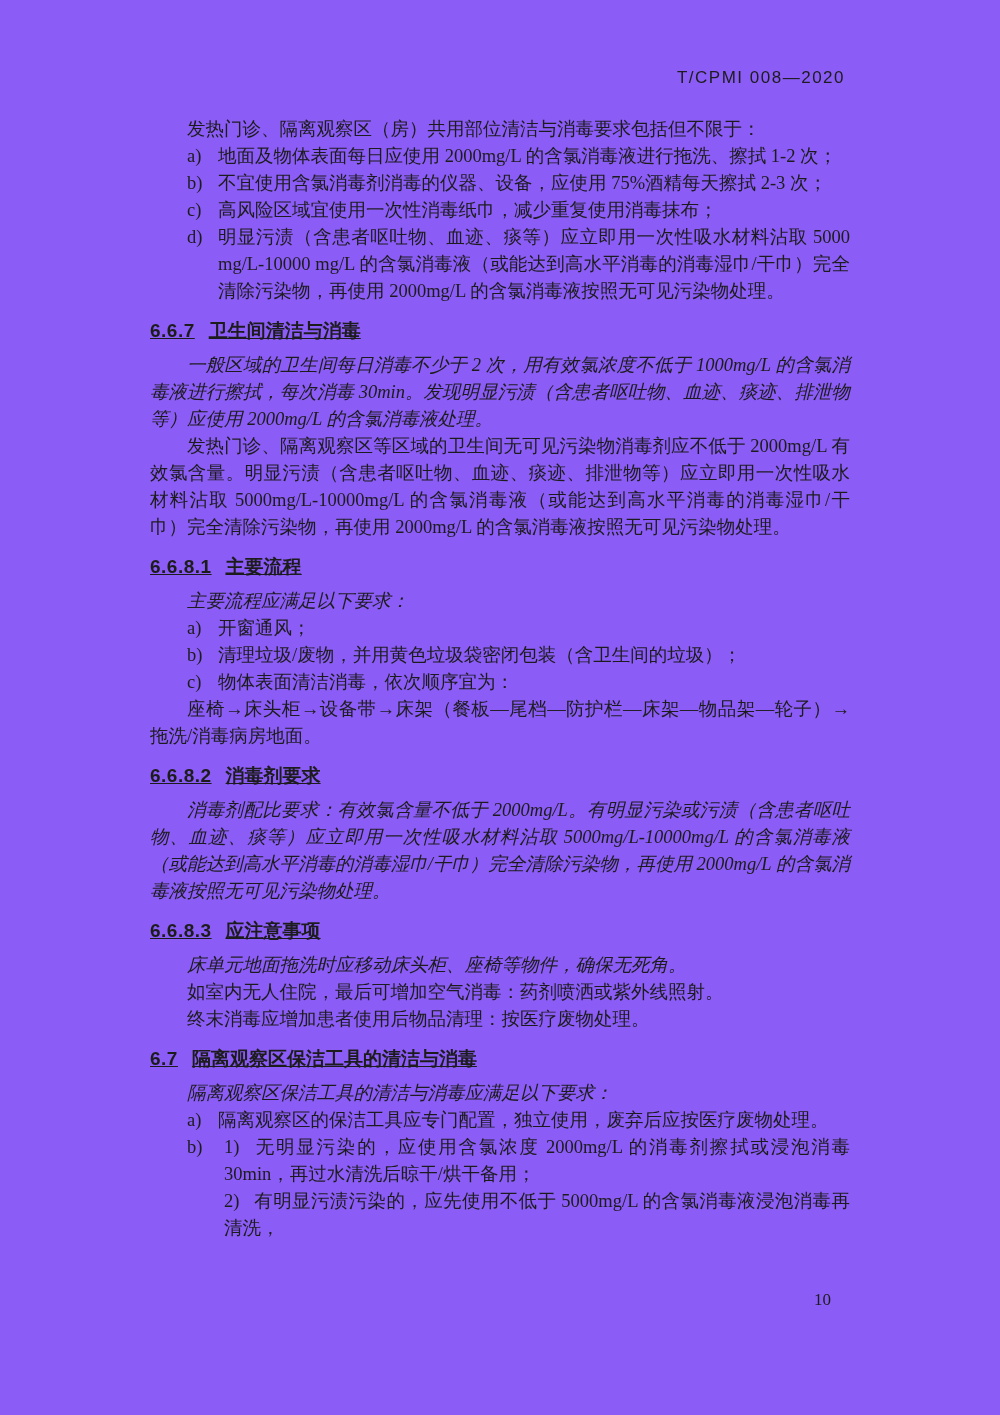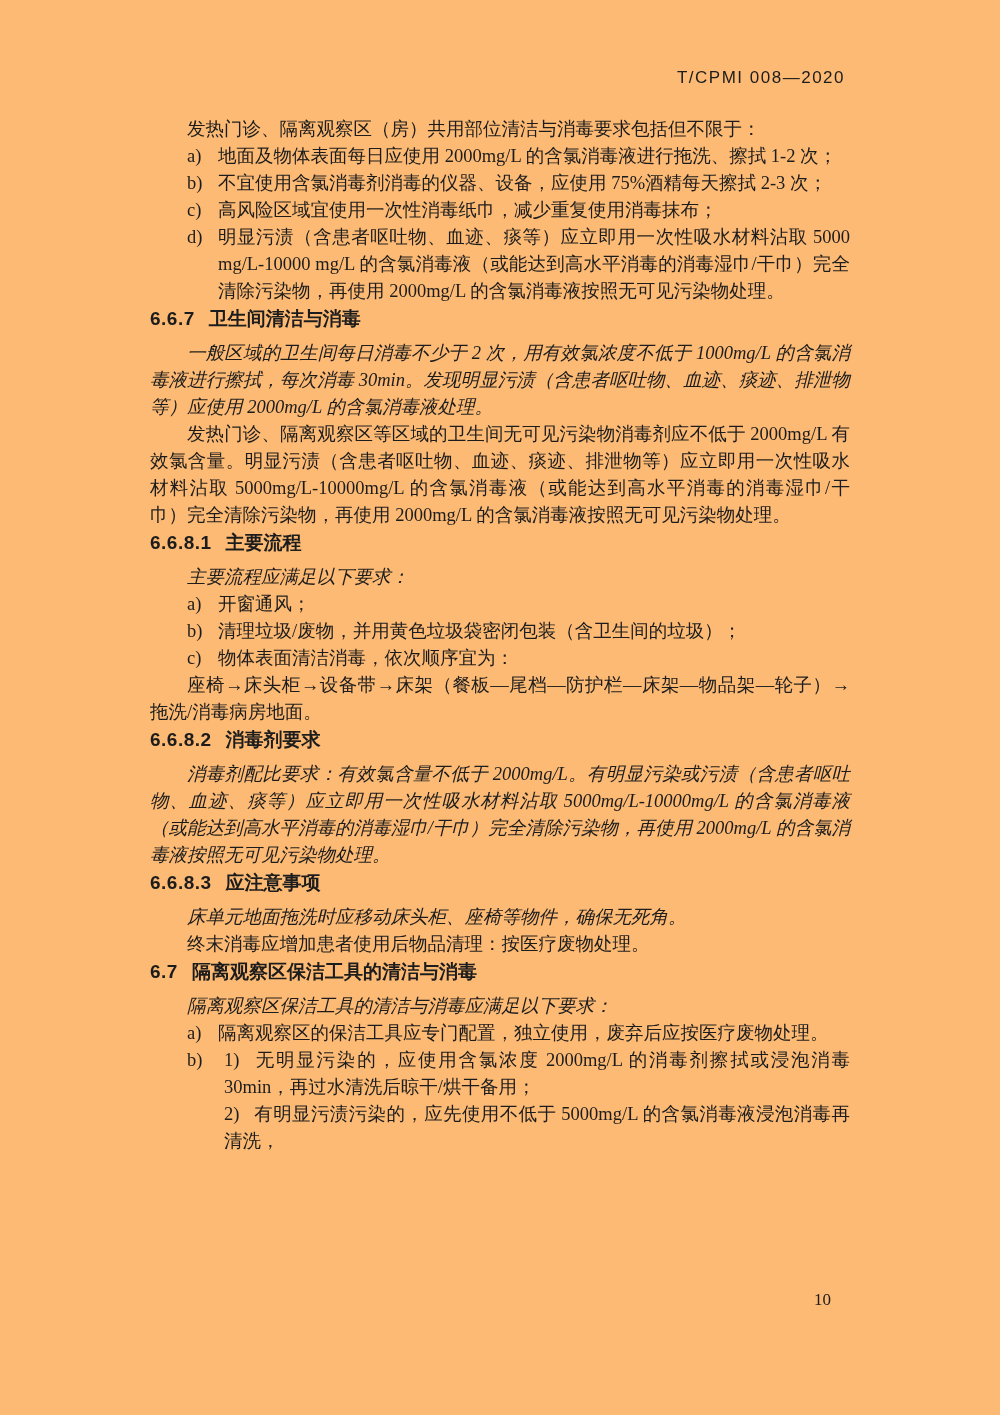--- a/index.html
+++ b/index.html
@@ -4,21 +4,21 @@
 <style>
   html, body {
     margin: 0;
     padding: 0;
     background: #ffffff;
   }
   .page {
     position: relative;
     width: 1000px;
     height: 1415px;
-    background: #fdba74;
+    background: #8b5cf6;
     color: #1c1c1c;
     font-family: "Liberation Serif", "DejaVu Serif", serif;
     overflow: hidden;
   }
   .doc-code {
     position: absolute;
     top: 68px;
     right: 155px;
     font-family: "Liberation Sans", "DejaVu Sans", sans-serif;
     font-size: 17px;
@@ -56,26 +56,27 @@
   }
   .subitem {
     padding-left: 74px;
     margin: 0;
   }
   .subitem .marker {
     display: inline-block;
     width: 30px;
   }
   .hd {
-    margin: 0 0 8px 0;
+    margin: 12px 0 8px 0;
     font-family: "Liberation Sans", "DejaVu Sans", sans-serif;
     font-weight: bold;
     font-size: 19px;
     line-height: 27px;
     text-indent: 0;
+    text-decoration: underline;
   }
   .hd .hd-num { margin-right: 14px; letter-spacing: 0.5px; }
   .hd-extra-top { margin-top: 16px; }
   .page-number {
     position: absolute;
     top: 1290px;
     right: 169px;
     font-size: 17px;
     font-family: "Liberation Serif", "DejaVu Serif", serif;
   }
@@ -138,20 +139,21 @@
 
     <h3 class="hd">
       <span class="hd-num">6.6.8.2</span><span class="hd-title">消毒剂要求</span>
     </h3>
     <p class="para para-tight">消毒剂配比要求：有效氯含量不低于 2000mg/L。有明显污染或污渍（含患者呕吐物、血迹、痰等）应立即用一次性吸水材料沾取 5000mg/L-10000mg/L 的含氯消毒液（或能达到高水平消毒的消毒湿巾/干巾）完全清除污染物，再使用 2000mg/L 的含氯消毒液按照无可见污染物处理。</p>
 
     <h3 class="hd">
       <span class="hd-num">6.6.8.3</span><span class="hd-title">应注意事项</span>
     </h3>
     <p class="para para-tight">床单元地面拖洗时应移动床头柜、座椅等物件，确保无死角。</p>
+    <p class="para">如室内无人住院，最后可增加空气消毒：药剂喷洒或紫外线照射。</p>
     <p class="para">终末消毒应增加患者使用后物品清理：按医疗废物处理。</p>
 
     <h3 class="hd">
       <span class="hd-num">6.7</span><span class="hd-title">隔离观察区保洁工具的清洁与消毒</span>
     </h3>
     <p class="para para-tight">隔离观察区保洁工具的清洁与消毒应满足以下要求：</p>
     <div class="list">
       <div class="item">
         <span class="marker">a)</span>
         <span>隔离观察区的保洁工具应专门配置，独立使用，废弃后应按医疗废物处理。</span>

